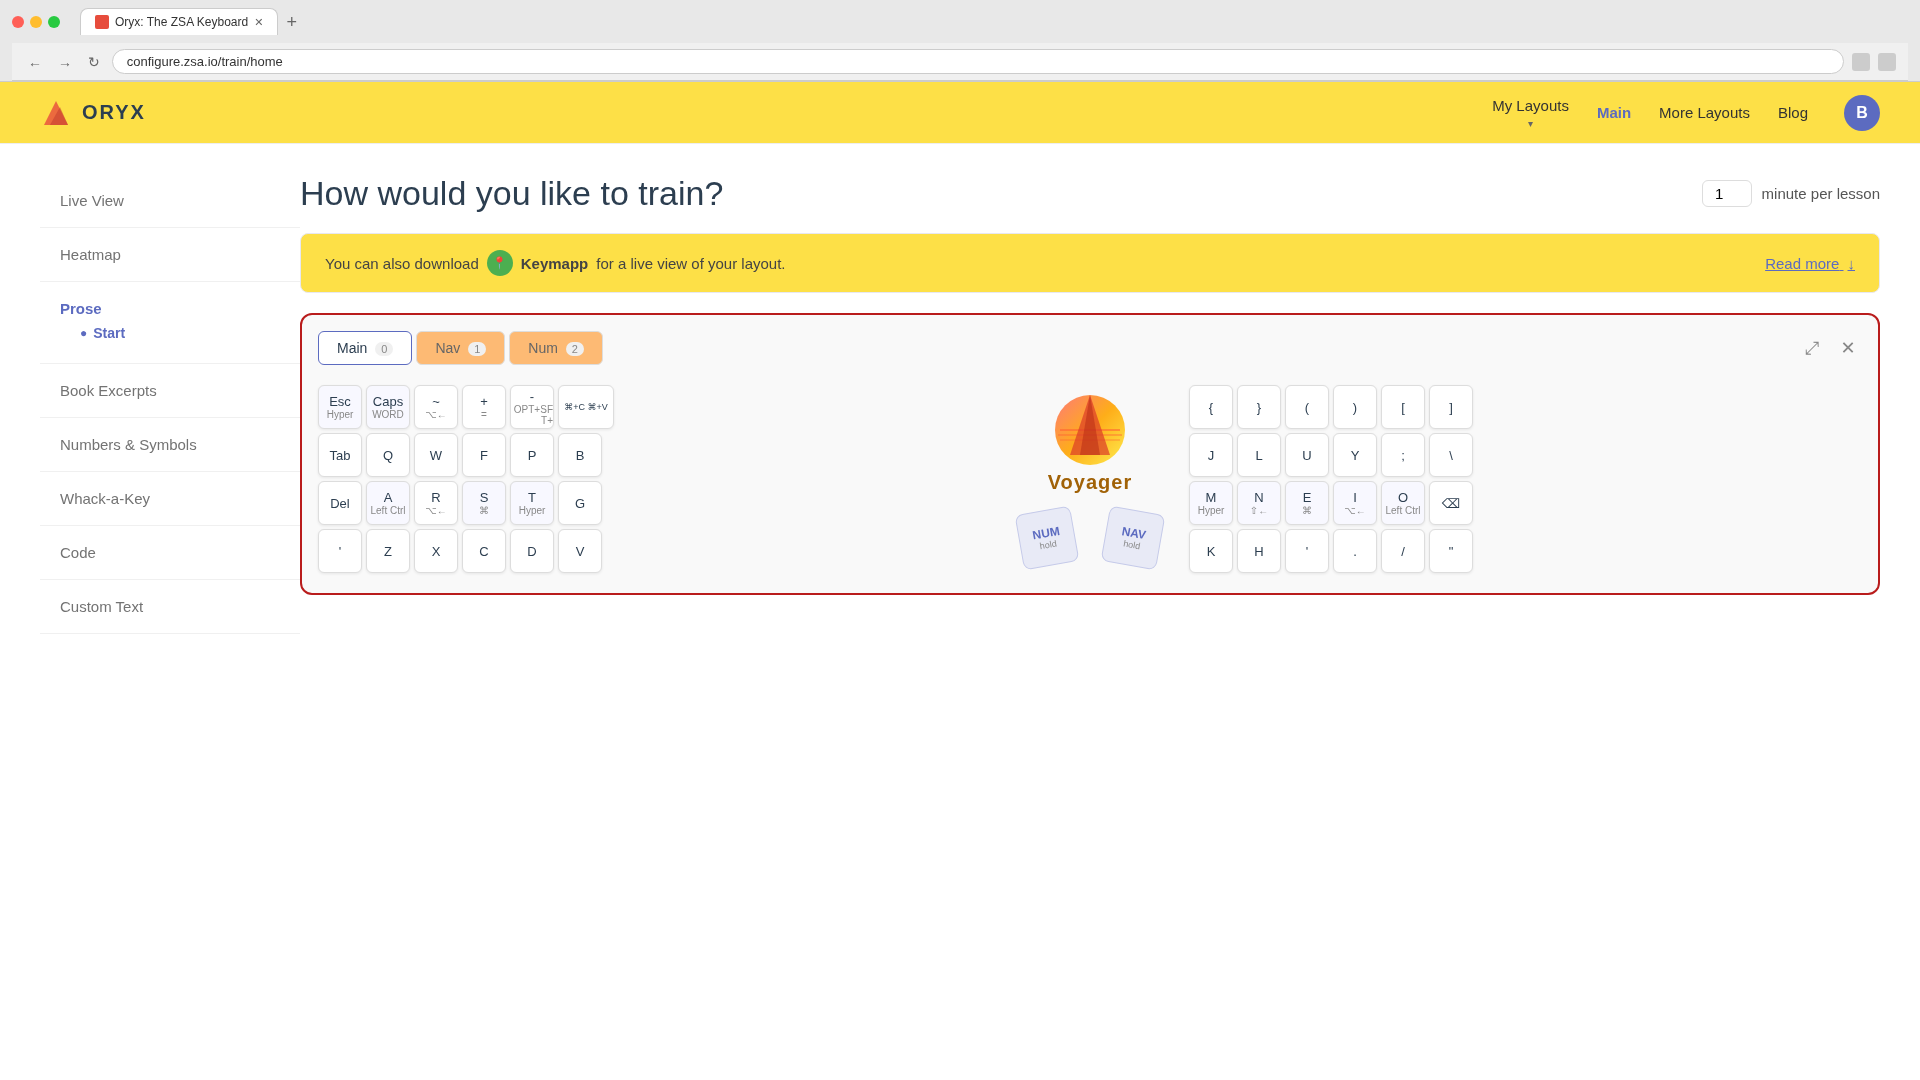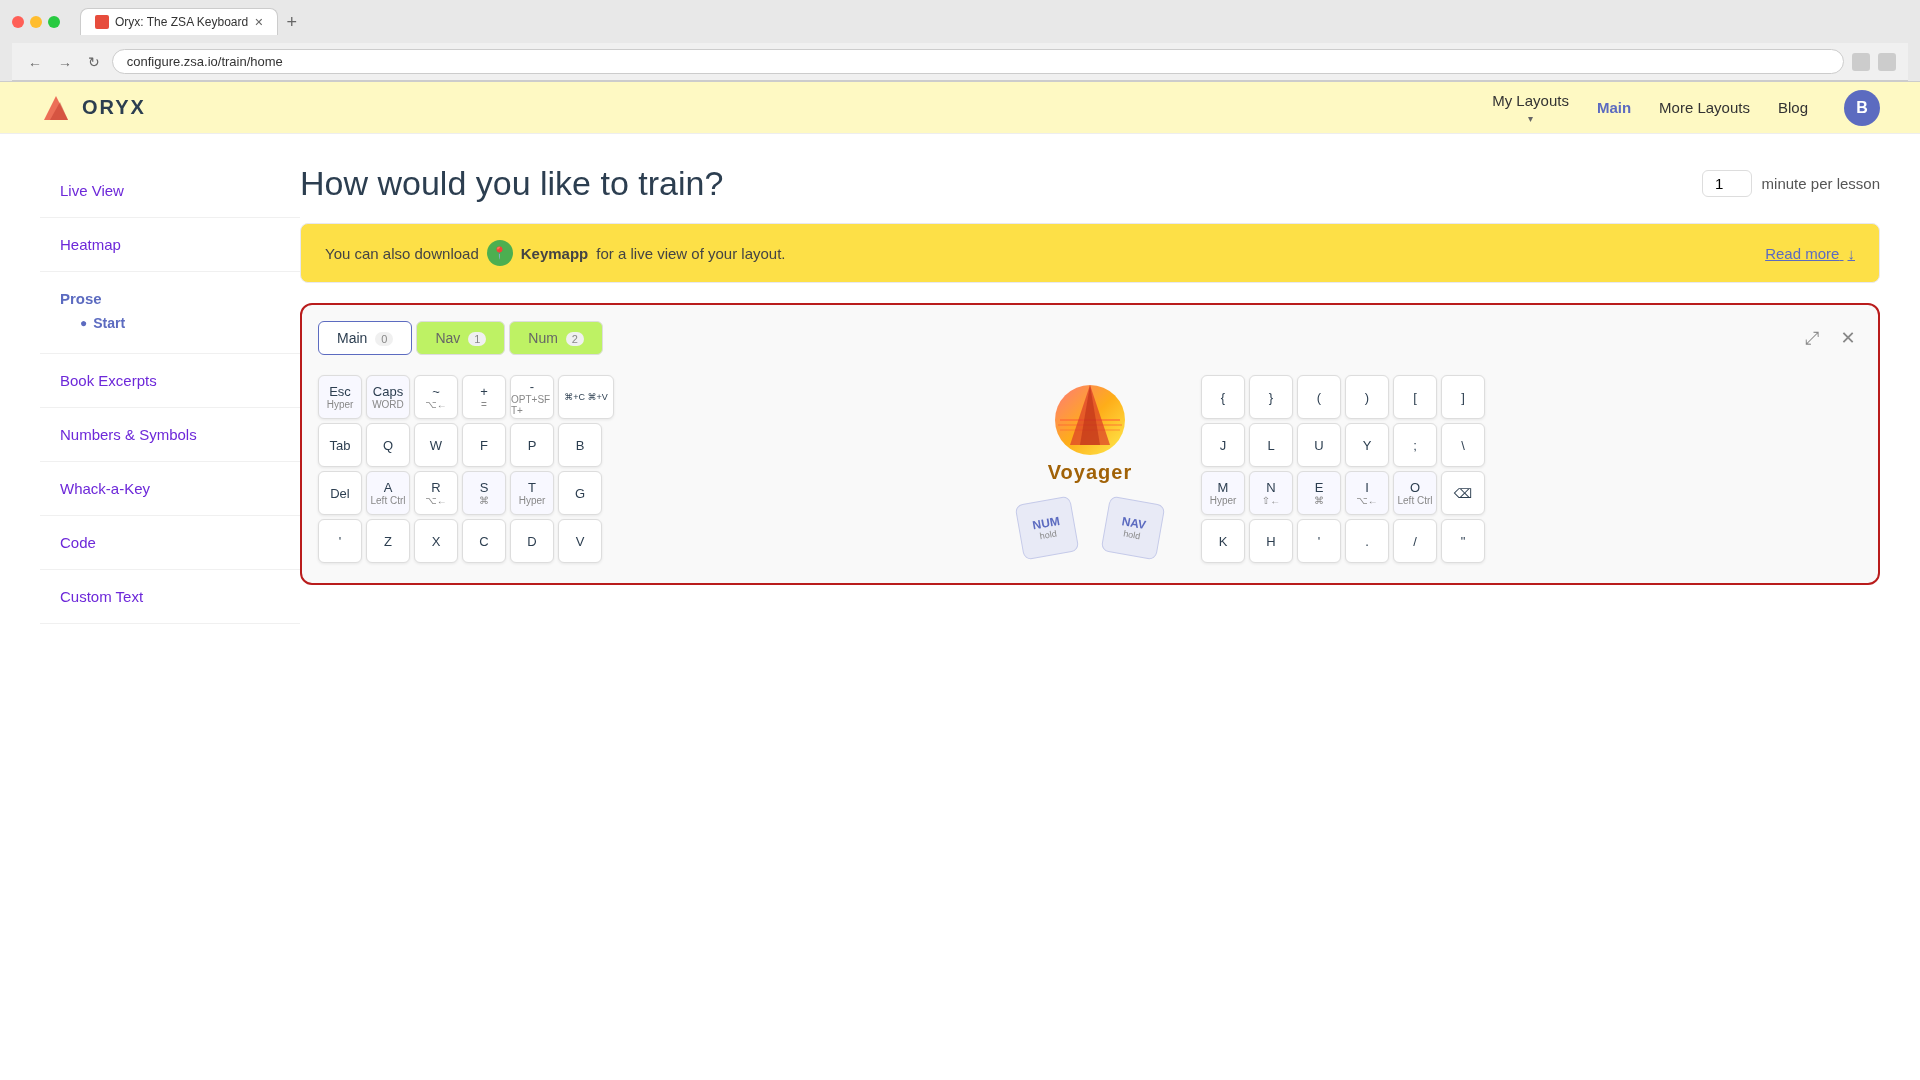--- a/index.html
+++ b/index.html
@@ -66,23 +66,23 @@
     .browser-icon { width: 18px; height: 18px; background: #ccc; border-radius: 3px; }
 
     
     .app { background: #fff; min-height: calc(100vh - 80px); }
 
     
     .header {
       display: flex;
       align-items: center;
       padding: 0 40px;
-      height: 52px;
+      height: 62px;
       border-bottom: 1px solid #eee;
-      background: #fef9c3;
+      background: #fde047;
     }
     .logo-area { display: flex; align-items: center; gap: 10px; flex: 1; }
     .logo-icon { width: 32px; height: 32px; }
     .logo-text { font-size: 20px; font-weight: 700; color: #2c3e50; letter-spacing: 2px; }
     .nav-links { display: flex; align-items: center; gap: 28px; }
     .nav-link { font-size: 15px; color: #333; text-decoration: none; cursor: pointer; flex-direction: column; }
     .nav-link-dropdown { display: flex; align-items: center; gap: 4px; }
     .nav-active { color: #5c6bc0; font-weight: 600; }
     .dropdown-arrow { font-size: 10px; color: #666; }
     .user-avatar {
@@ -97,21 +97,21 @@
 
     
     .sidebar {
       width: 260px;
       min-width: 260px;
       background: #fff;
     }
     .sidebar-item {
       padding: 18px 20px;
       font-size: 15px;
-      color: #6d28d9;
+      color: #737373;
       cursor: pointer;
       border-bottom: 1px solid #f0f0f0;
     }
     .sidebar-item-active { color: #5c6bc0; font-weight: 600; }
     .sidebar-sub { padding-left: 20px; padding-top: 4px; }
     .sidebar-sub-item {
       display: flex; align-items: center; gap: 6px;
       font-size: 14px; color: #5c6bc0; cursor: pointer;
       padding: 4px 0;
     }
@@ -162,37 +162,38 @@
     
     .tabs { display: flex; gap: 0; margin-bottom: 20px; align-items: center; }
     .tab-item {
       padding: 8px 18px;
       font-size: 14px;
       color: #666;
       cursor: pointer;
       border: 1px solid #ddd;
       border-radius: 6px;
       margin-right: 4px;
-      background: #bef264;
+      background: #fdba74;
     }
     .tab-item-active { background: #fff; border-color: #5c6bc0; color: #2c3e50; font-weight: 500; }
     .tab-badge { 
       display: inline-block; background: #f0f0f0; color: #888;
       border-radius: 10px; padding: 1px 6px; font-size: 11px; margin-left: 4px;
     }
     .tab-controls { margin-left: auto; display: flex; gap: 8px; }
     .tab-control-btn {
       background: none; border: none; font-size: 18px; color: #888; cursor: pointer;
       width: 28px; height: 28px; display: flex; align-items: center; justify-content: center;
     }
 
     
     .keyboard-area {
       display: flex;
-      gap: 20px;
+      gap: 8px;
+      text-align: right;
     }
     .keyboard-left { flex: 1; }
     .keyboard-center { 
       display: flex; flex-direction: column; align-items: center; justify-content: flex-start;
       padding: 0 20px;
     }
     .keyboard-right { flex: 1; }
 
     .key-row { display: flex; gap: 4px; margin-bottom: 4px; }
     .key {

